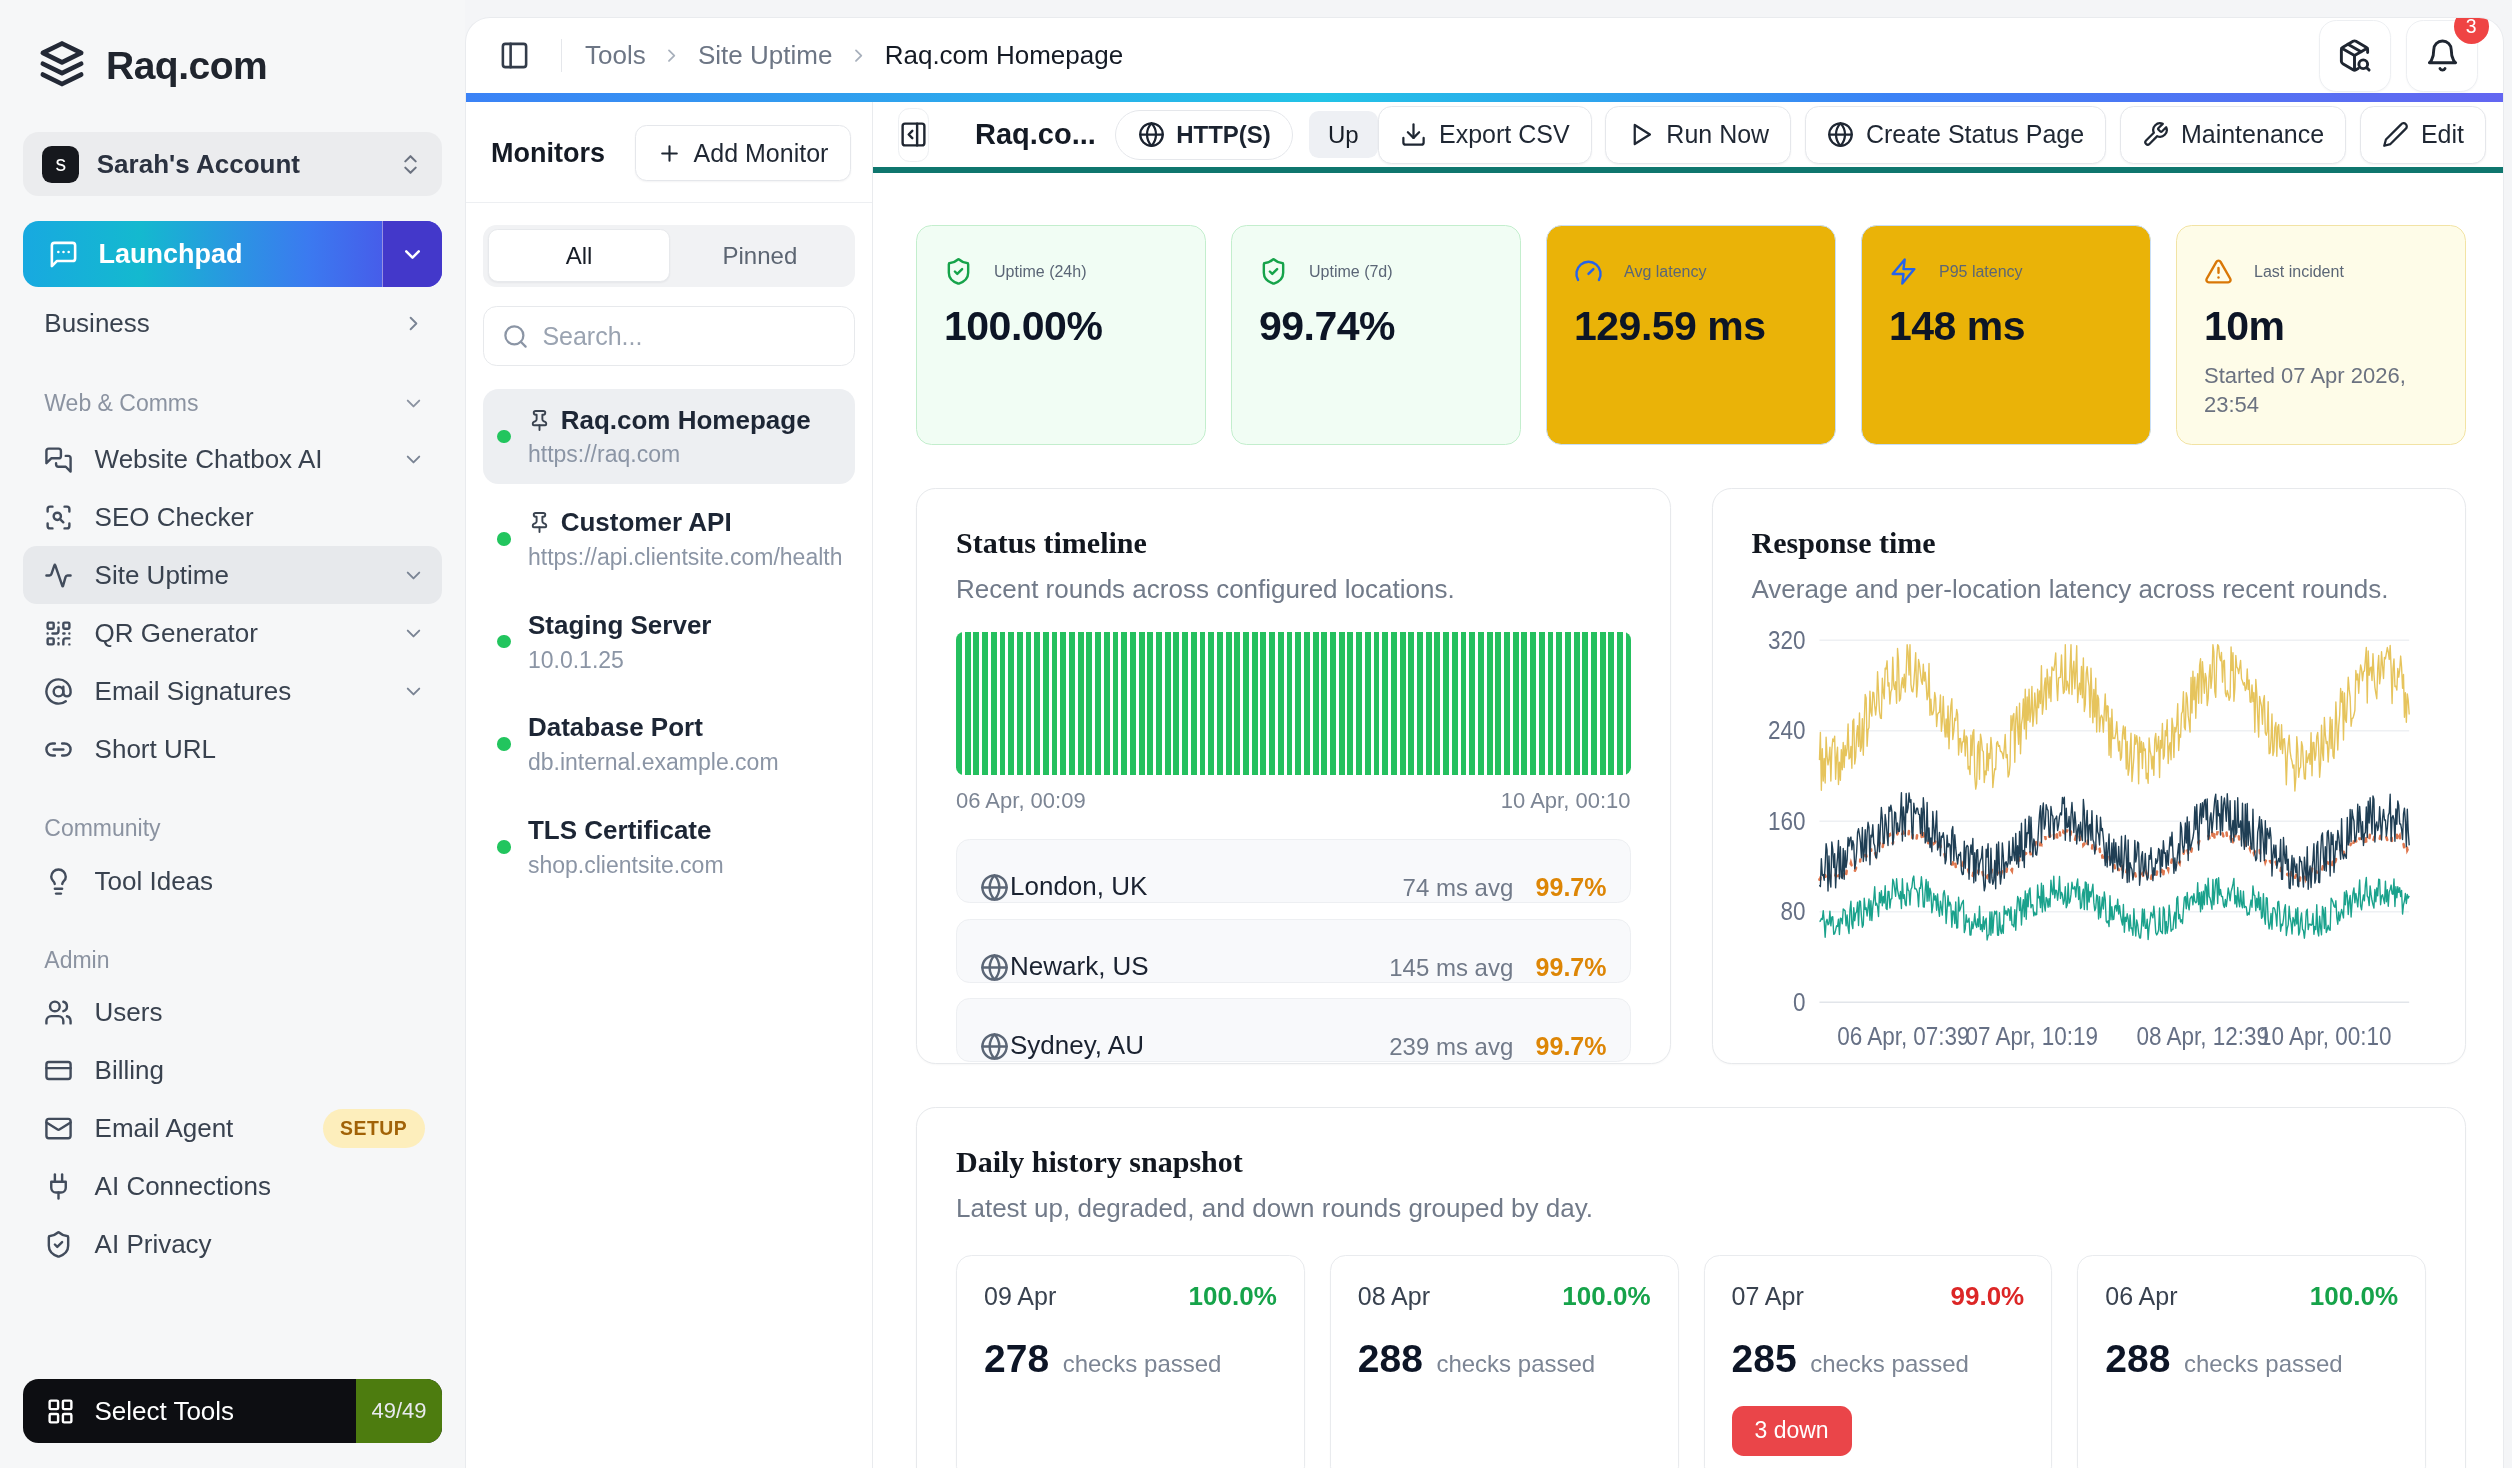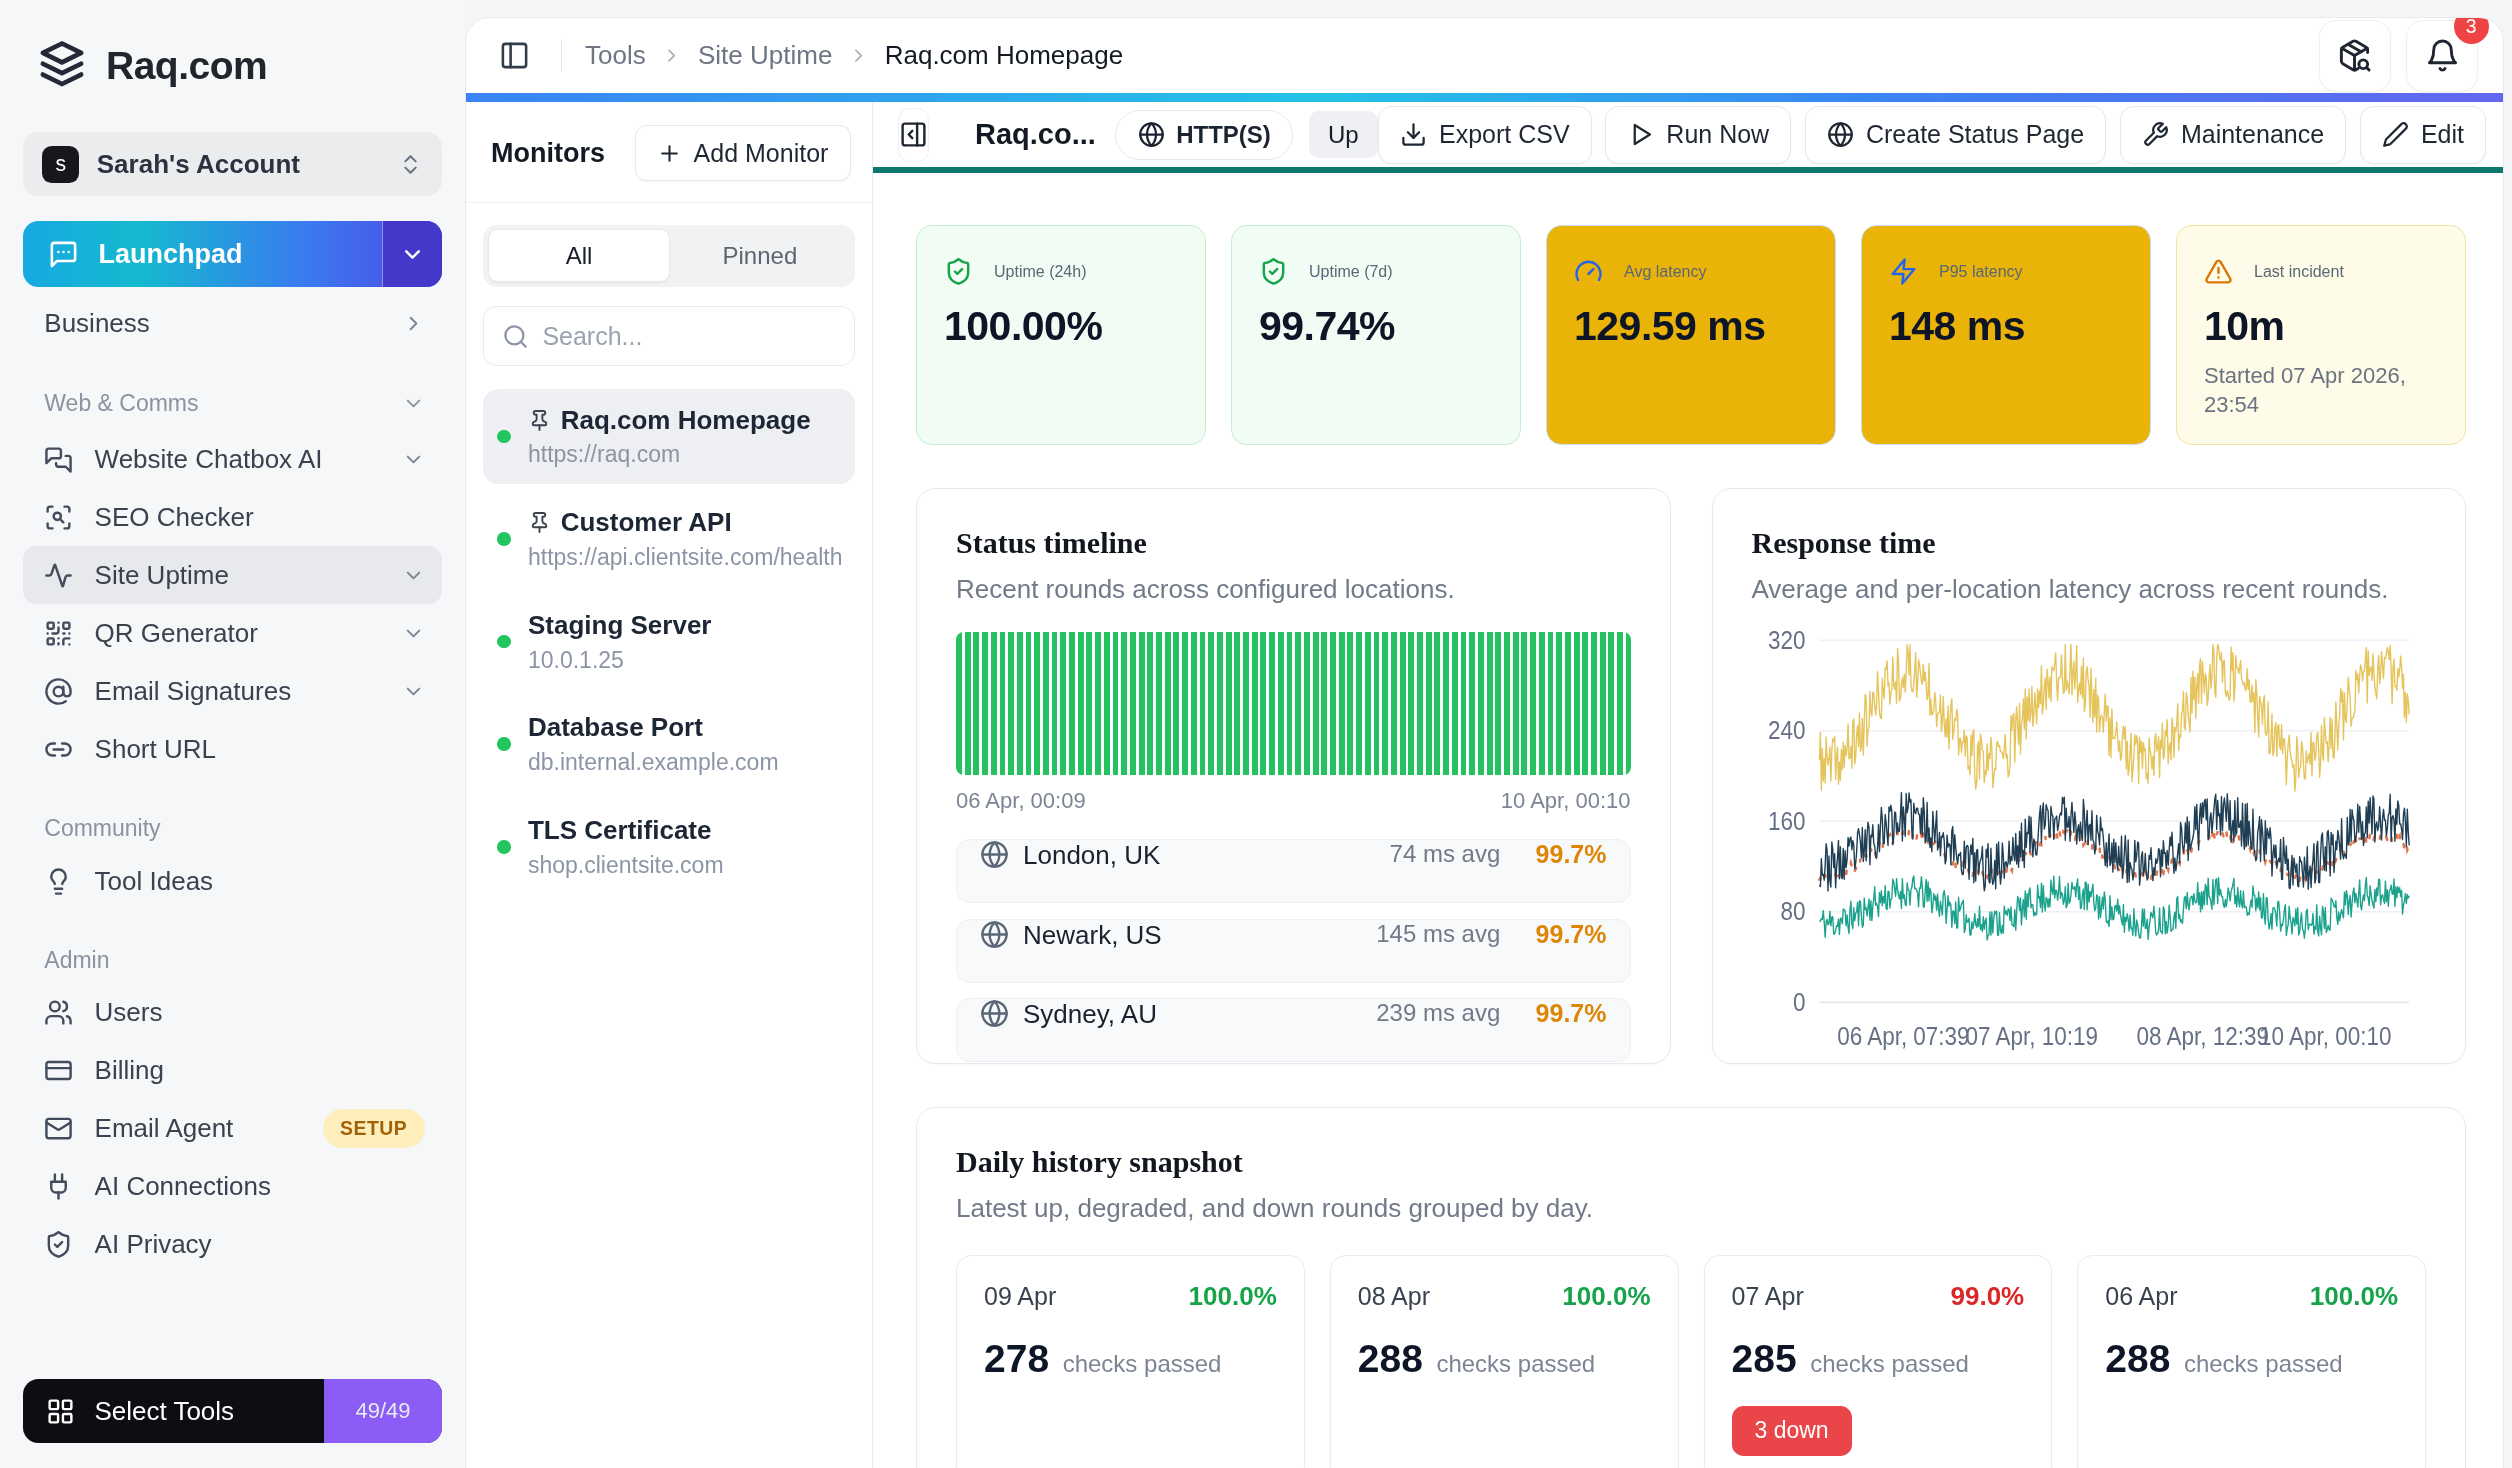--- a/index.html
+++ b/index.html
@@ -66,21 +66,21 @@
   }
 
   .bottom-stack { position:absolute; left:23px; right:23px; bottom:25px; }
   .select-tools {
     height:64px; border-radius:15.5px; overflow:hidden; display:flex; cursor:pointer;
     background:#0d0e12; color:#fff; align-items:stretch;
   }
   .select-tools-main { flex:1; display:flex; align-items:center; gap:19.4px; padding:0 23px; }
   .select-tools-label { font-size:26px; font-weight:500; }
   .select-tools-count {
-    width:118px; background:#8b5cf6; color:#e8eaee; font-size:22px;
+    width:86px; background:#4d7c0f; color:#e8eaee; font-size:22px;
     display:flex; align-items:center; justify-content:center;
   }
   .user-row {
     margin-top:15.5px; height:79px; background:#ebecee; border-radius:17.4px;
     display:flex; align-items:center; gap:17.4px; padding:0 15.5px; cursor:pointer;
   }
   .user-avatar { width:58px; height:58px; border-radius:11.6px; overflow:hidden; flex:none; }
   .user-meta { flex:1; min-width:0; }
   .user-name { font-size:25px; font-weight:700; color:#1d2430; }
   .user-email { font-size:21.3px; color:#8a93a2; margin-top:3.9px; white-space:nowrap; overflow:hidden; }
@@ -183,21 +183,21 @@
   .panel-card { border:1px solid #e7e9ec; border-radius:19.4px; background:#fff; padding:37px 39px;
     box-shadow:0 1px 1.9px rgba(16,24,40,.03); }
   .chart-card { flex:1; min-width:0; height:576px; }
   .card-title { font-size:30px; font-weight:700; color:#12171f;font-family:Liberation Serif, serif; }
   .card-sub { font-size:26px; color:#717a89; margin-top:13.6px; }
 
   .timeline-block { margin-top:27px; height:143px; border-radius:7.8px; }
   .timeline-labels { display:flex; justify-content:space-between; font-size:22px; color:#7c8594; margin-top:13.6px; }
   .loc-rows { margin-top:25px; display:flex; flex-direction:column; gap:15.5px; }
   .loc-row { height:64px; background:#f8f9fb; border:1px solid #edeff2; border-radius:13.6px;
-    display:flex; align-items:flex-start; padding:0 23px; gap:14px; }
+    display:flex; align-items:flex-end; padding:0 23px; gap:1px; }
   .loc-row .ic { color:#5b6676; }
   .loc-name { font-size:26px; font-weight:500; color:#1a2230; flex:1; }
   .loc-avg { font-size:24px; color:#717a89; margin-right:21.3px; }
   .loc-pct { font-size:25px; font-weight:700; color:#dd8606; }
 
   .rt-chart { width:100%; height:457px; margin-top:9.7px; }
 
   .daily-card { margin-top:43px; }
   .day-cards { display:flex; gap:25px; margin-top:31px; }
   .day-card { flex:1; border:1px solid #e9ebee; border-radius:15.5px; padding:25px 27px; min-height:204px;

